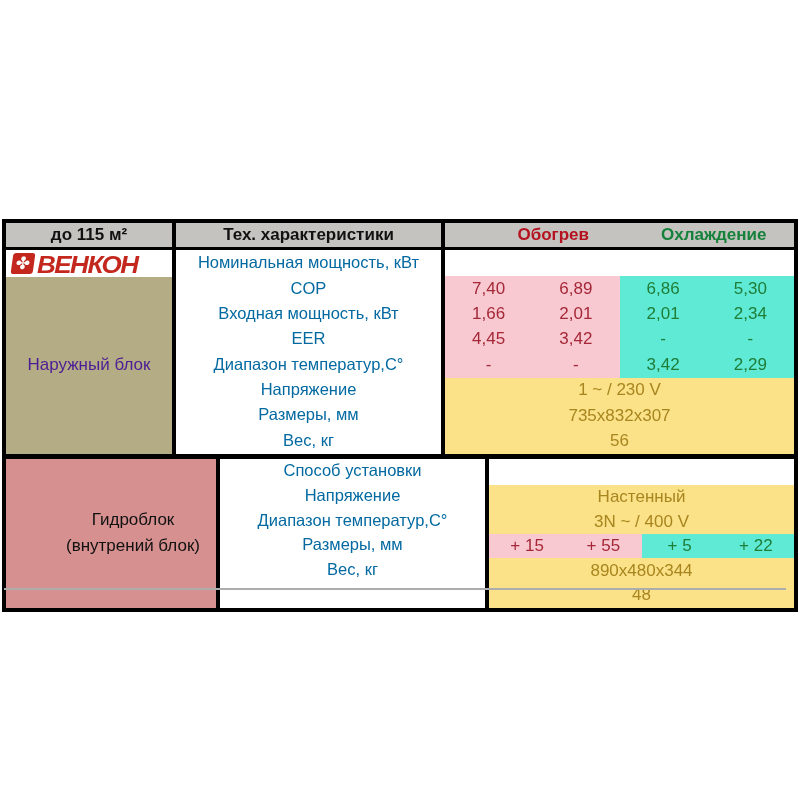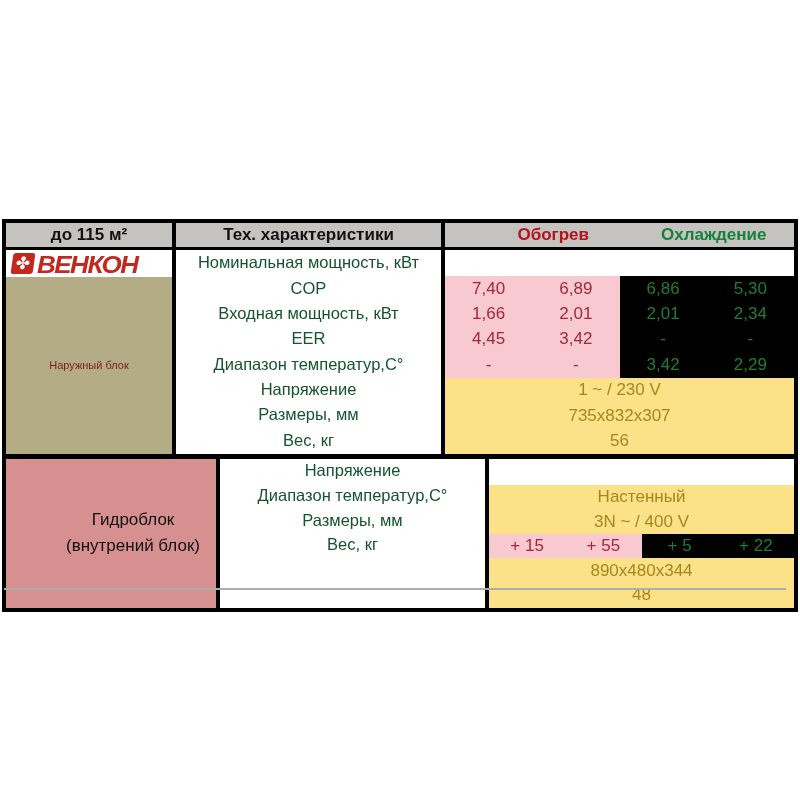--- a/index.html
+++ b/index.html
@@ -56,50 +56,50 @@
     font-size: 17px; line-height: 1; border-radius: 3px;
     transform: skewX(-8deg);
   }
   .logo-text {
     color: #c3271d; font-weight: bold; font-style: italic;
     font-size: 26px; letter-spacing: -1.5px; line-height: 1;
     transform: scaleY(0.95);
   }
   .khaki {
     flex: 1; display: flex; align-items: center; justify-content: center;
-    font-size: 11px; color: #7f1d1d;
+    font-size: 17px; color: #4c1d95;
   }
   .col1-hydro {
     background: #d69090; display: flex; flex-direction: column;
     align-items: center; justify-content: center;
     font-size: 17px; color: #111; line-height: 26px; text-align: center; padding-left: 44px;
   }
 
   
   .labels { background: #ffffff; display: flex; flex-direction: column; }
   .lrow {
     display: flex; align-items: center; justify-content: center;
-    font-size: 16.5px; color: #14532d; white-space: nowrap;
+    font-size: 16.5px; color: #0369a1; white-space: nowrap;
   }
   .s1row { height: 25.375px; }
   .s2row { height: 24.6px; }
 
   
   .values { display: flex; flex-direction: column; margin-top: 26px; }
   .vrow { display: flex; }
   .vrow.yellow {
     background: #fbe187; align-items: center; justify-content: center;
     color: #a8861f; font-size: 17px;
   }
   .vc {
     width: 25%; display: flex; align-items: center; justify-content: center;
     font-size: 17px;
   }
   .vc.pink  { background: #f9c9d2; color: #a42837; }
-  .vc.green { background: #000000; color: #1f7d37; }
+  .vc.green { background: #5eead4; color: #1f7d37; }
 
   .shadow-line {
     position: absolute;
     left: 4px; top: 588px;
     width: 782px; height: 2px;
     background: #adadab;
   }
 </style>
 </head>
 <body>
@@ -178,20 +178,21 @@
 
     <div class="divider"></div>
 
     <div class="section">
       <div class="c1 col1-hydro">
         <span>Гидроблок</span>
         <span>(внутрений блок)</span>
       </div>
       <div class="vb"></div>
       <div class="c2 labels">
+        <div class="lrow s2row">Способ установки</div>
         <div class="lrow s2row">Напряжение</div>
         <div class="lrow s2row">Диапазон температур,C°</div>
         <div class="lrow s2row">Размеры, мм</div>
         <div class="lrow s2row">Вес, кг</div>
       </div>
       <div class="vb"></div>
       <div class="c3 values">
         <div class="vrow s2row yellow">Настенный</div>
         <div class="vrow s2row yellow">3N ~ / 400 V</div>
         <div class="vrow s2row">

